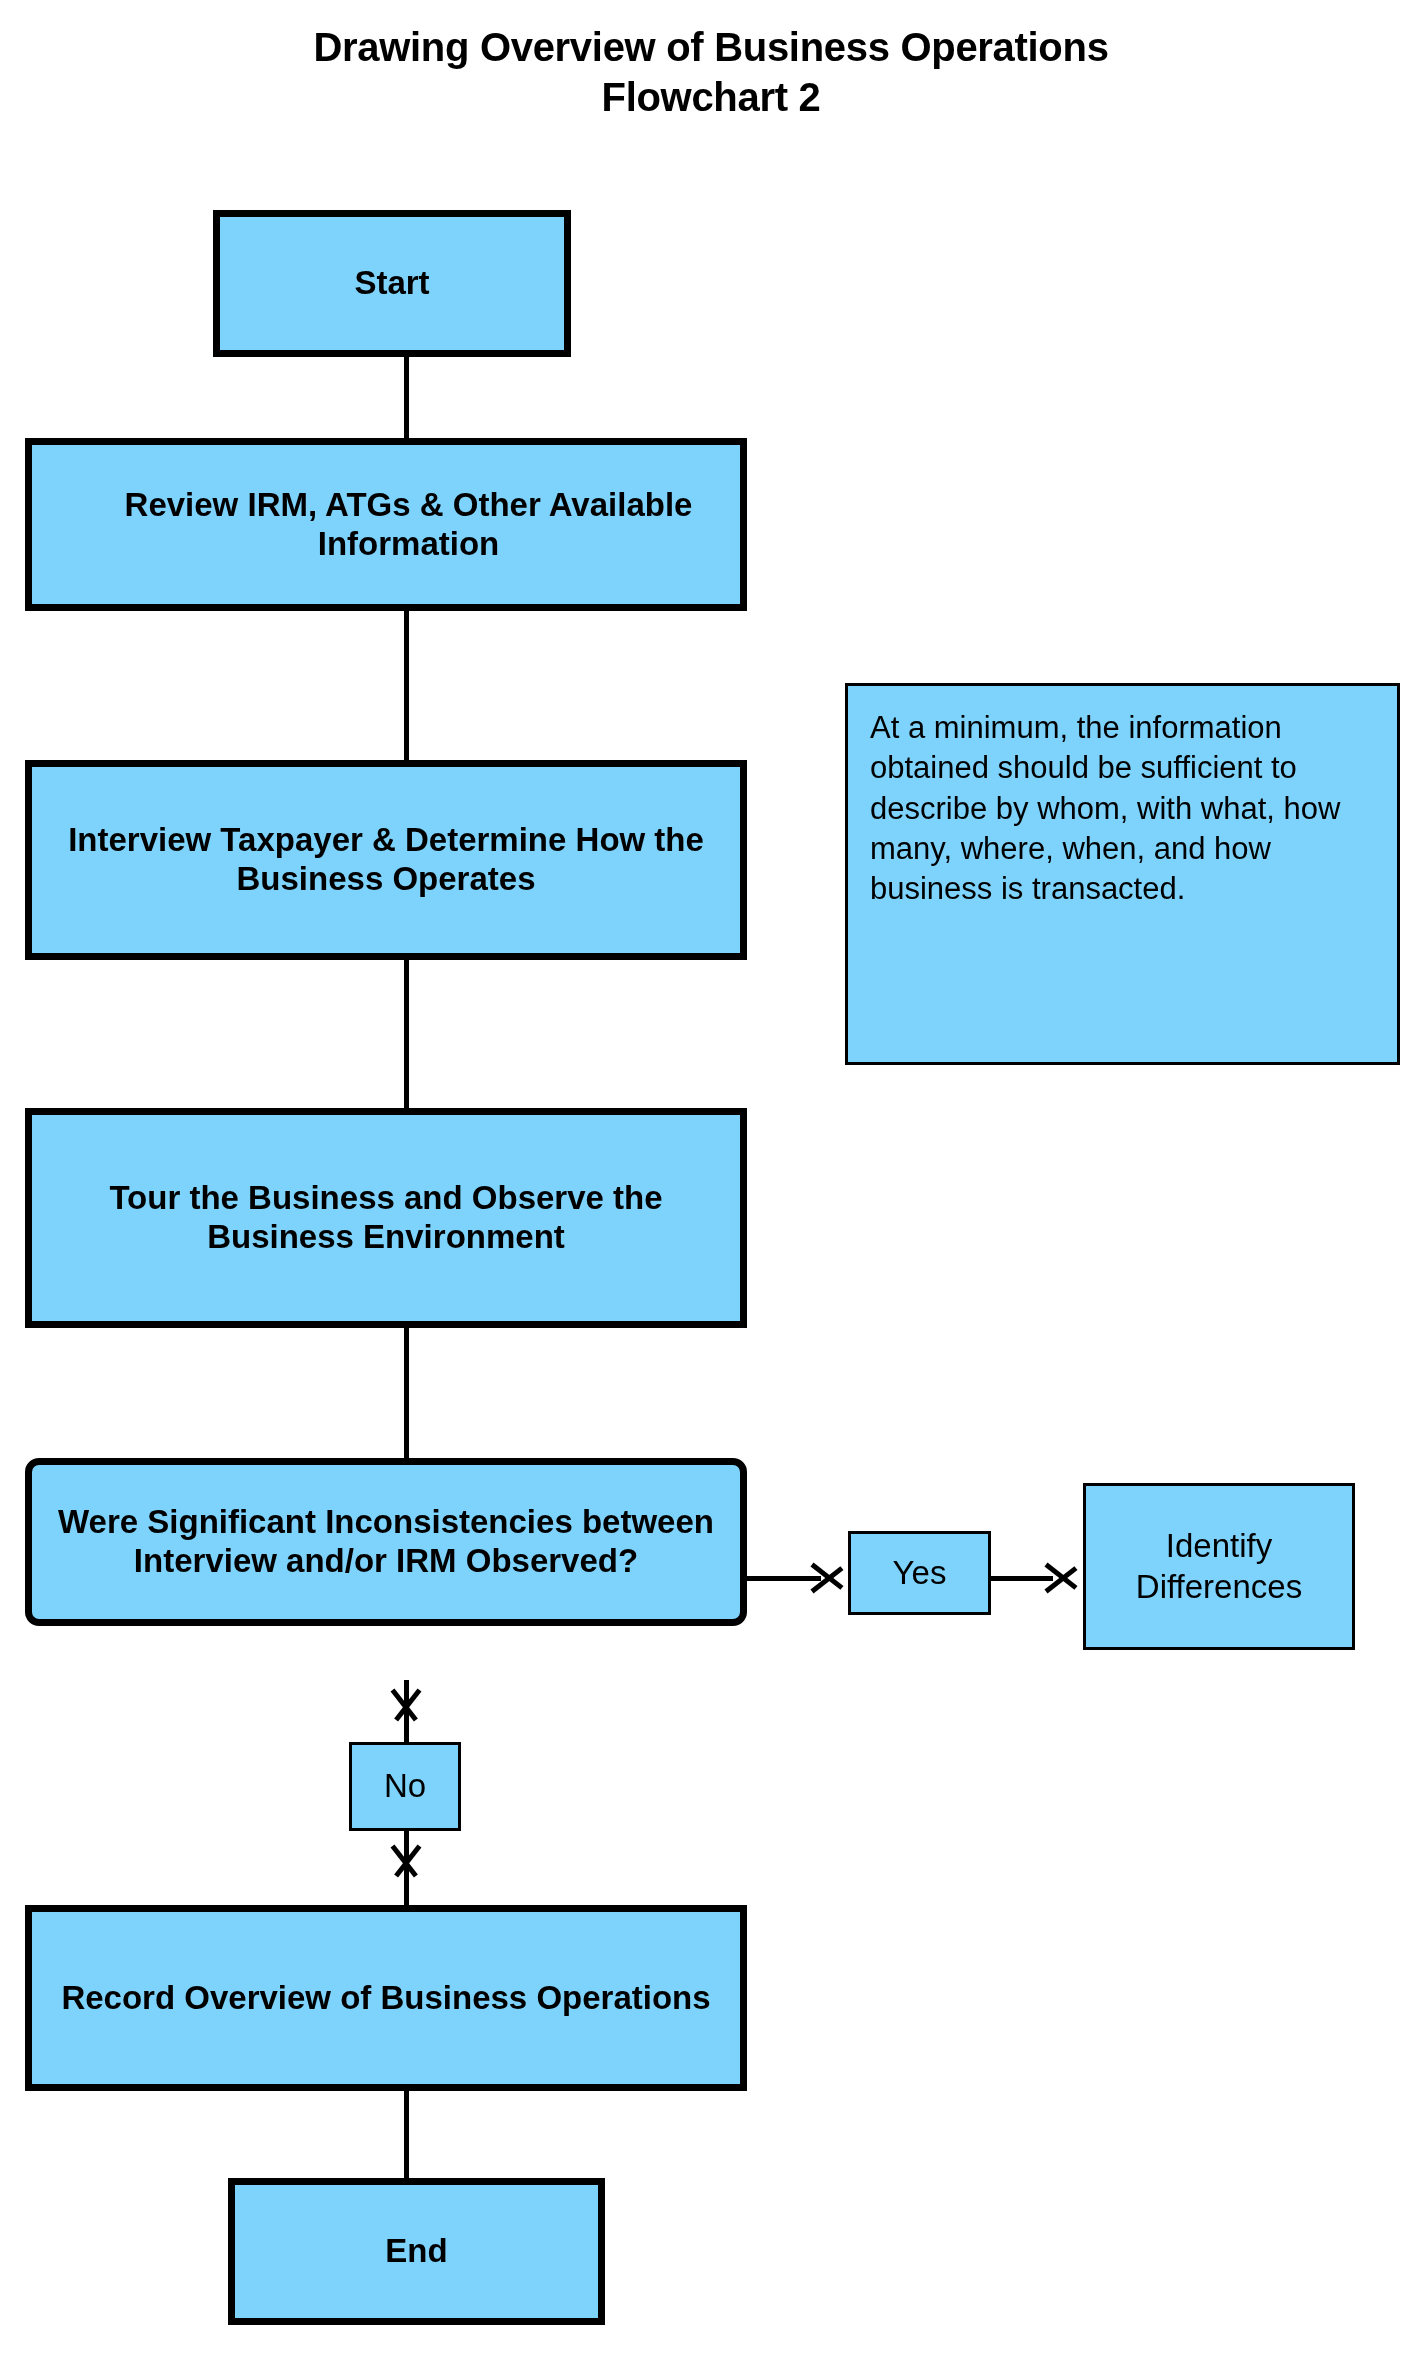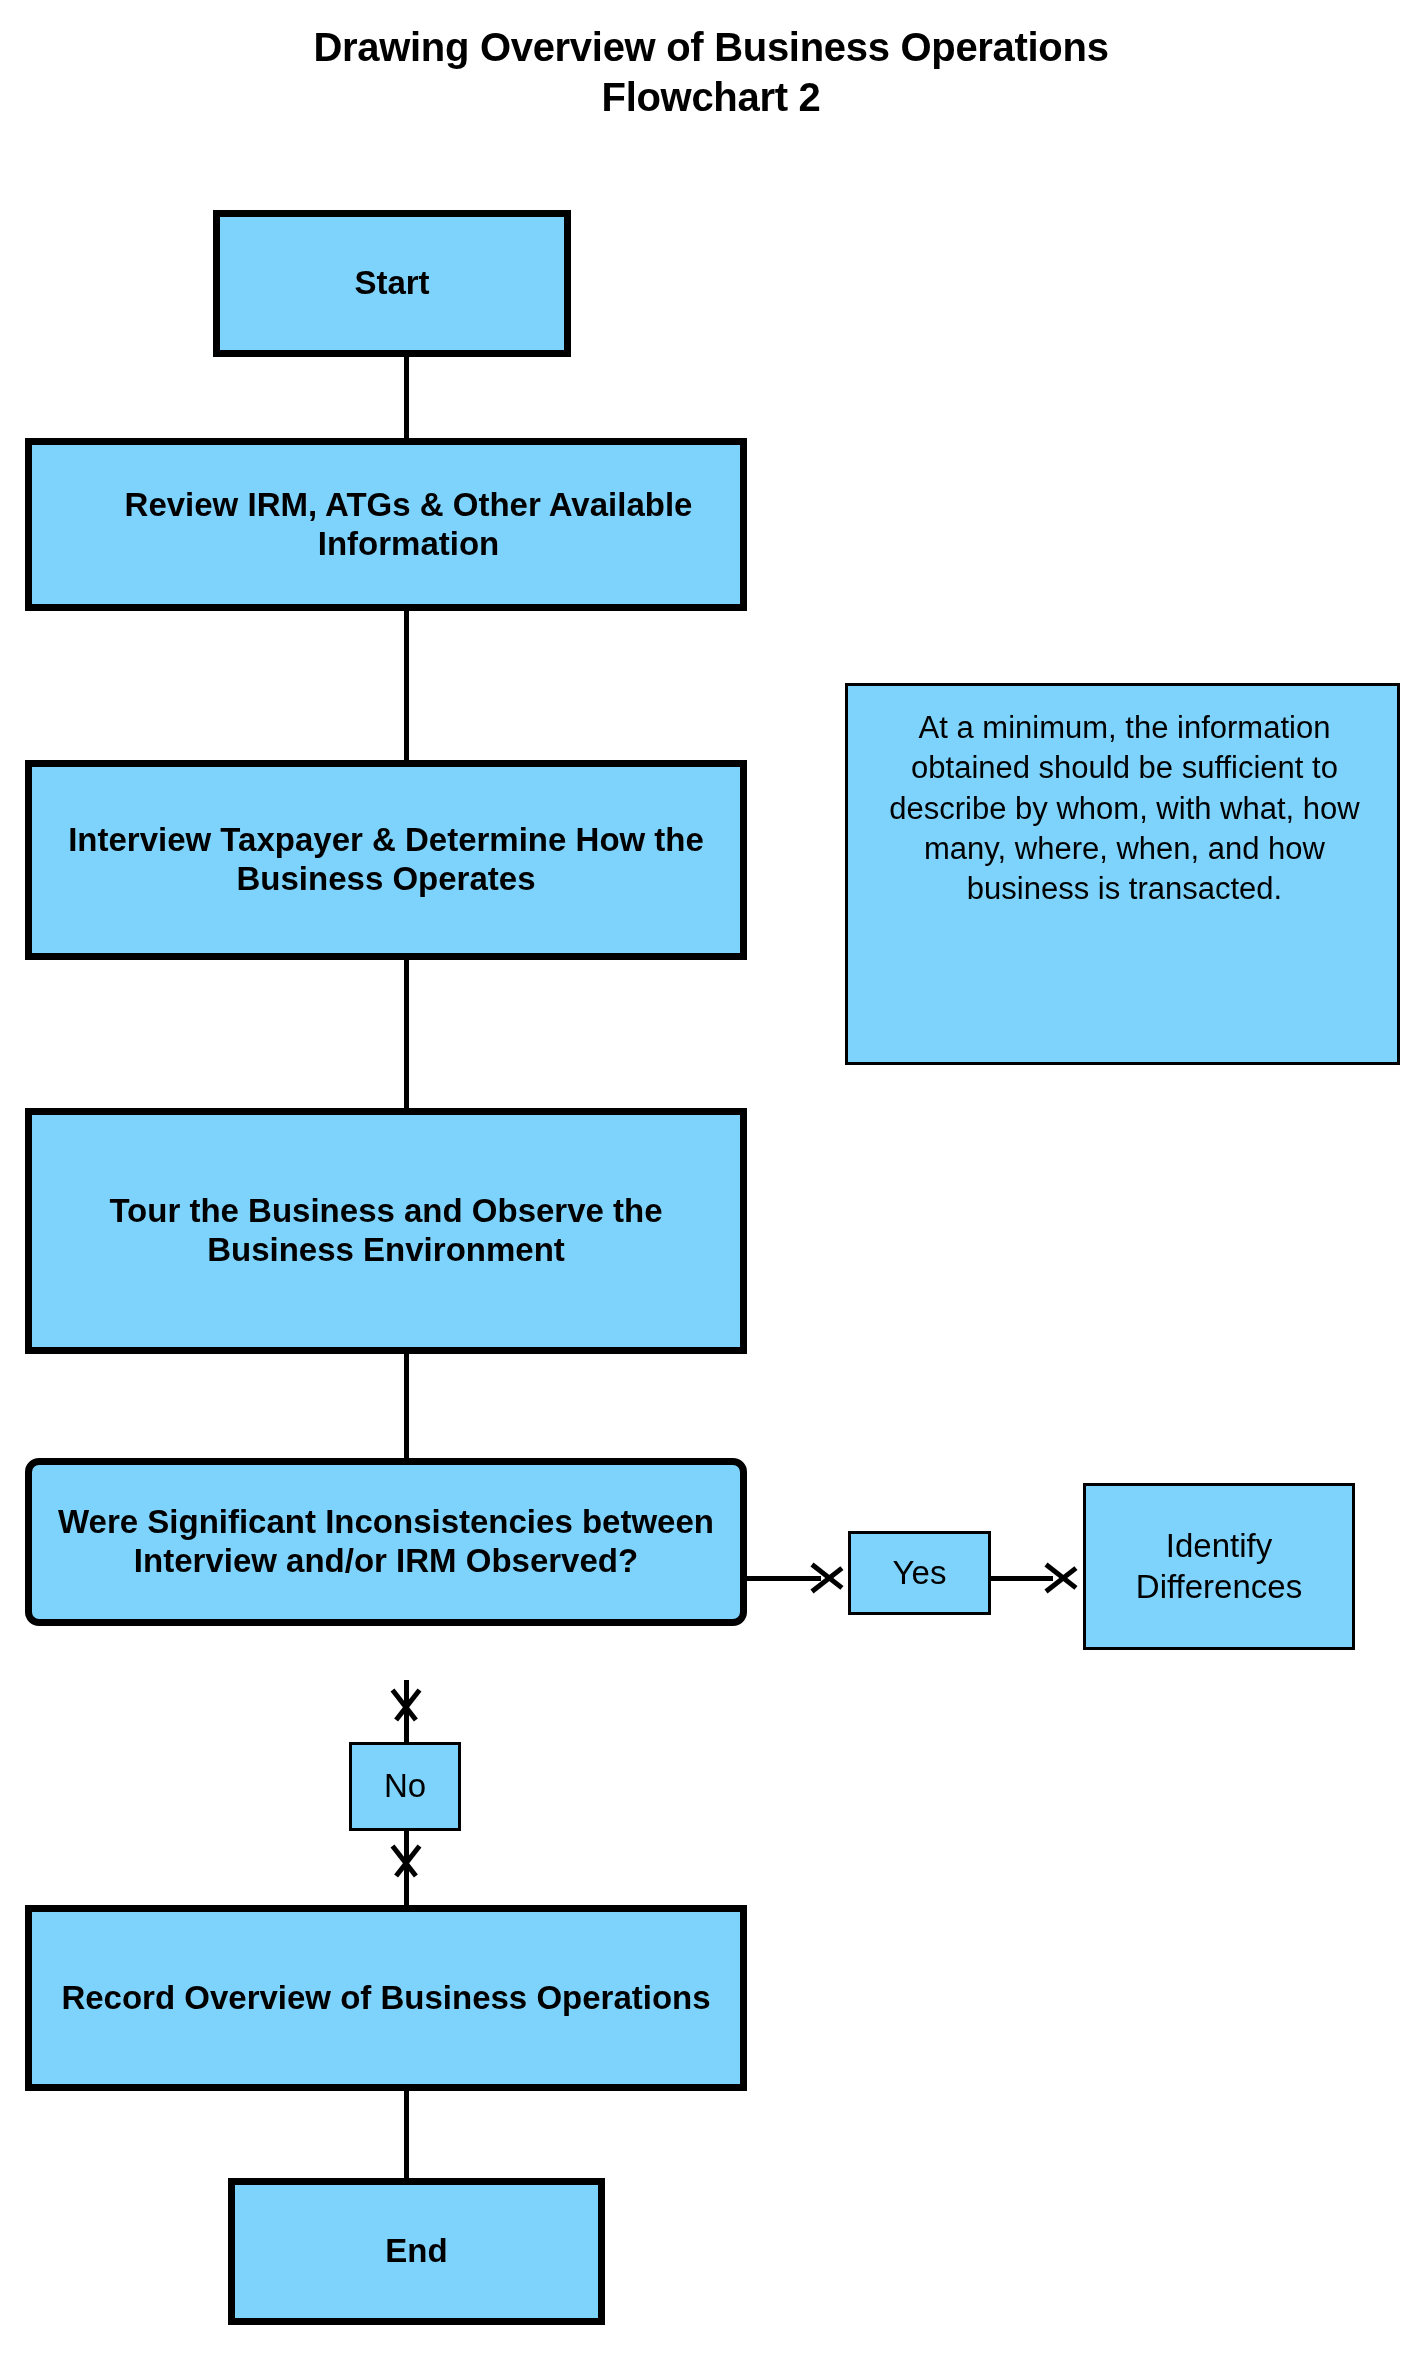--- a/index.html
+++ b/index.html
@@ -48,36 +48,36 @@
   .node .txt{
     display:block;
     line-height:1.18;
     padding:0 10px;
   }
 
   
   #n-start      { left:213px;  top:210px;  width:358px; height:147px; font-size:33px; }
   #n-review     { left:25px;   top:438px;  width:722px; height:173px; font-size:33px;padding-left:45px; }
   #n-interview  { left:25px;   top:760px;  width:722px; height:200px; font-size:33px; }
-  #n-tour       { left:25px;   top:1108px; width:722px; height:246px; font-size:33px; }
+  #n-tour       { left:25px;   top:1108px; width:722px; height:220px; font-size:33px; }
   #n-decision   { left:25px;   top:1458px; width:722px; height:168px; font-size:33px;border-radius:14px; }
   #n-record     { left:25px;   top:1905px; width:722px; height:186px; font-size:33px; }
   #n-end        { left:228px;  top:2178px; width:377px; height:147px; font-size:33px; }
 
   #n-yes        { left:848px;  top:1531px; width:143px; height:84px;  font-size:33px; }
   #n-no         { left:349px;  top:1742px; width:112px; height:89px;  font-size:33px; }
   #n-identify   { left:1083px; top:1483px; width:272px; height:167px; font-size:33px; }
   #n-note       { left:845px;  top:683px;  width:555px; height:382px; font-size:31px; }
 
   #n-note{
     display:block;
     padding:22px 18px 0 22px;
   }
   #n-note .txt{
-    text-align:center;
+    text-align:left;
     line-height:1.30;
     padding:0;
   }
   #n-identify .txt{ line-height:1.22; }
 
   
   .vline{
     position:absolute;
     width:5px;
     background:#000000;

